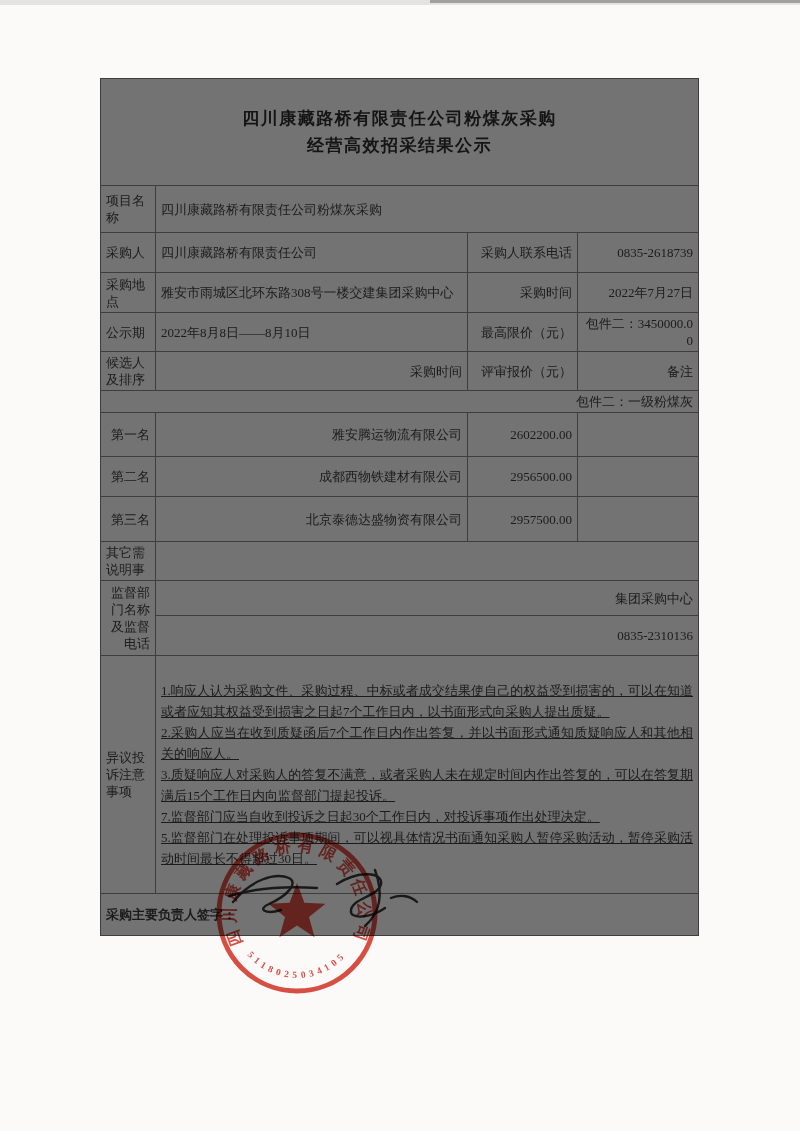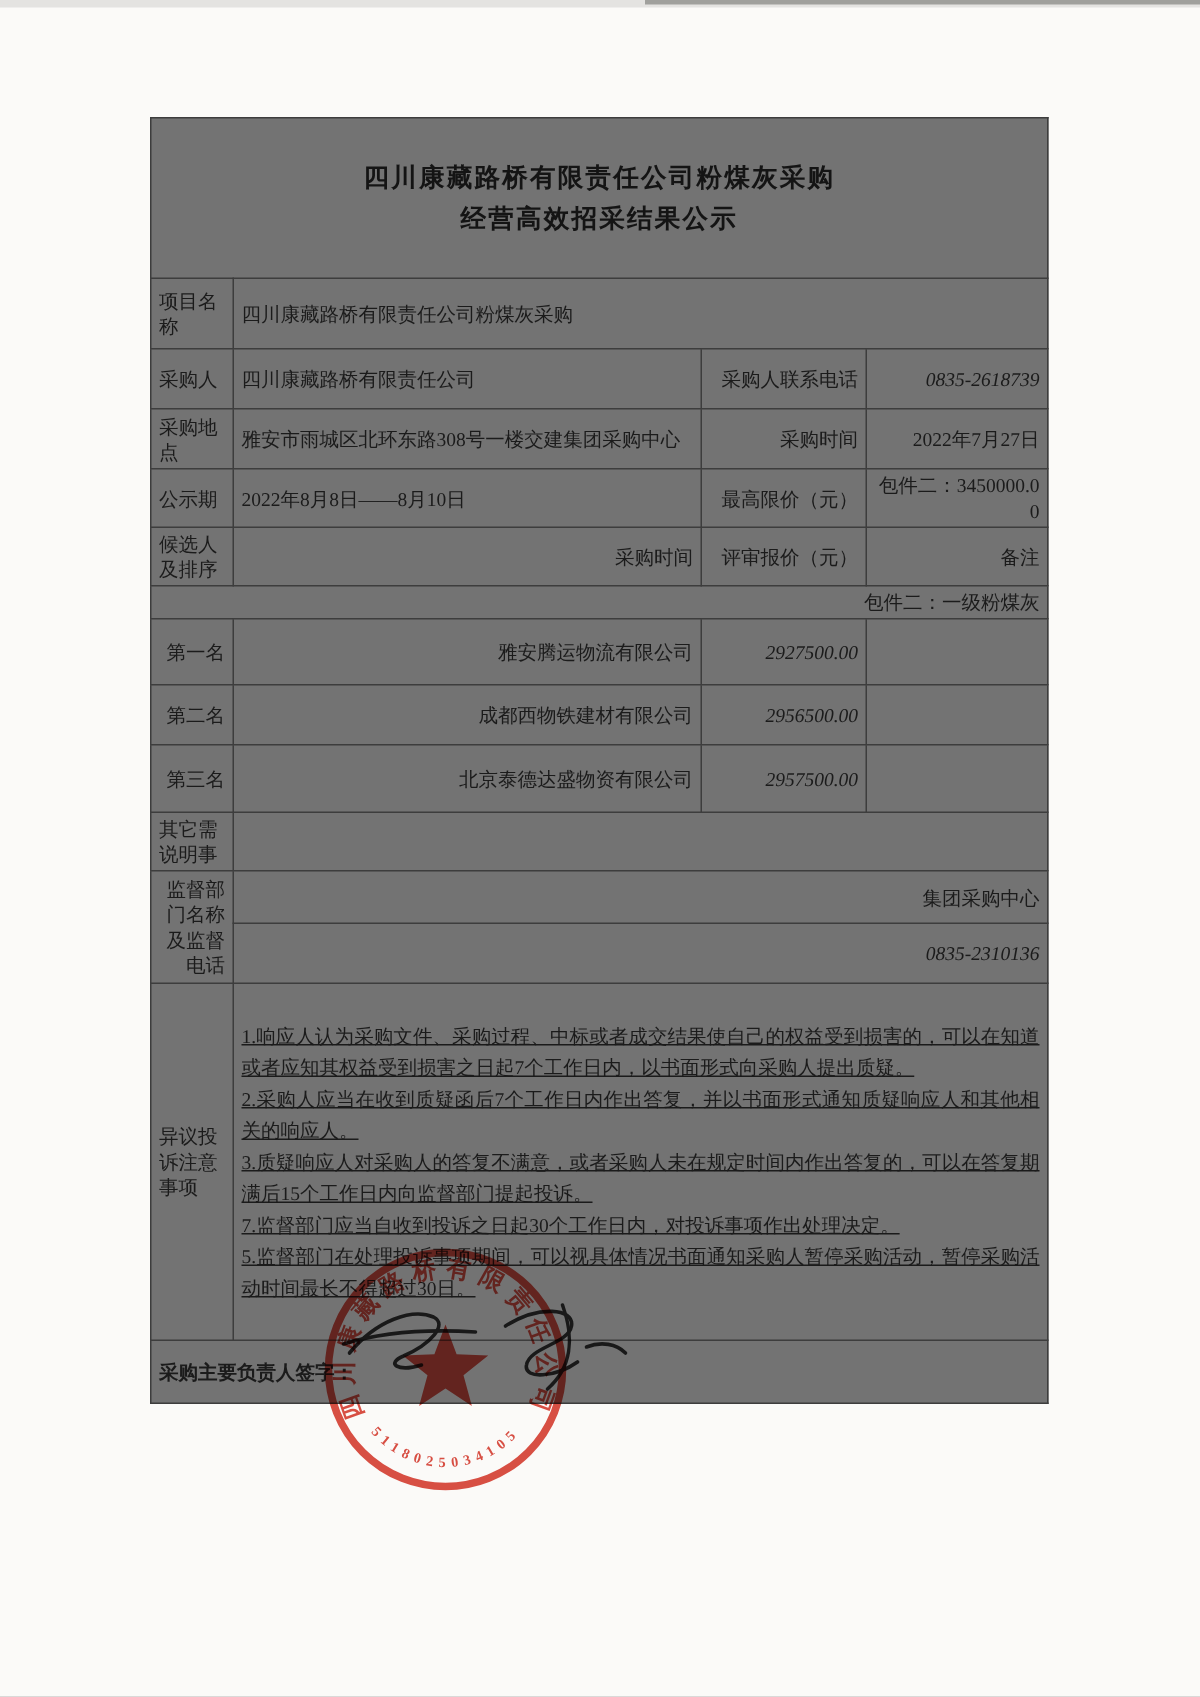--- a/index.html
+++ b/index.html
@@ -27,21 +27,21 @@
   td.lbl{padding:2px 3px;text-align:left;margin-top:21px;}
   td.ctr{text-align:right;}
   td.left{text-align:left;padding-left:7px;}
   .r1{height:107px}.r2{height:47px}.r3{height:40px}.r4{height:40px}.r5{height:36px}
   .r6{height:32px}.r7{height:19px}.r8{height:44px}.r9{height:40px}.r10{height:45px}
   .r11{height:31px}.r12{height:35px}.r13{height:40px}.r14{height:238px}.r15{height:42px}
 
   .title-cell{text-align:center;border:1px solid #3d3d3d;}
   .title-line{font-size:17px;font-weight:bold;letter-spacing:1.5px;line-height:27px;color:#141414;}
   .small-val{font-size:11px;letter-spacing:0;margin-top:42px;}
-  .num{font-size:12.5px;font-style:italic;}
+  .num{font-size:12.5px;}
   .objection-cell{vertical-align:middle;padding:4px 6px 4px 4px;}
   .objection-item{font-size:13px;line-height:21px;text-align:justify;text-decoration:underline;}
   .sig-label{font-size:13px;font-weight:bold;}
 
   .stamp{position:absolute;left:212px;top:828px;width:170px;height:170px;
          mix-blend-mode:multiply;opacity:.88;pointer-events:none;}
   .stamp text{font-family:"Liberation Serif","DejaVu Serif",serif;}
   .signature{position:absolute;left:225px;top:858px;width:215px;height:78px;
          mix-blend-mode:multiply;opacity:.92;pointer-events:none;}
 </style>
@@ -100,21 +100,21 @@
     <td class="ctr">备注</td>
   </tr>
 
   <tr class="r7">
     <td class="ctr" colspan="4">包件二：一级粉煤灰</td>
   </tr>
 
   <tr class="r8">
     <td class="ctr">第一名</td>
     <td class="ctr">雅安腾运物流有限公司</td>
-    <td class="ctr num">2927500.00</td>
+    <td class="ctr num">2602200.00</td>
     <td class="ctr"></td>
   </tr>
 
   <tr class="r9">
     <td class="ctr">第二名</td>
     <td class="ctr">成都西物铁建材有限公司</td>
     <td class="ctr num">2956500.00</td>
     <td class="ctr"></td>
   </tr>
 

